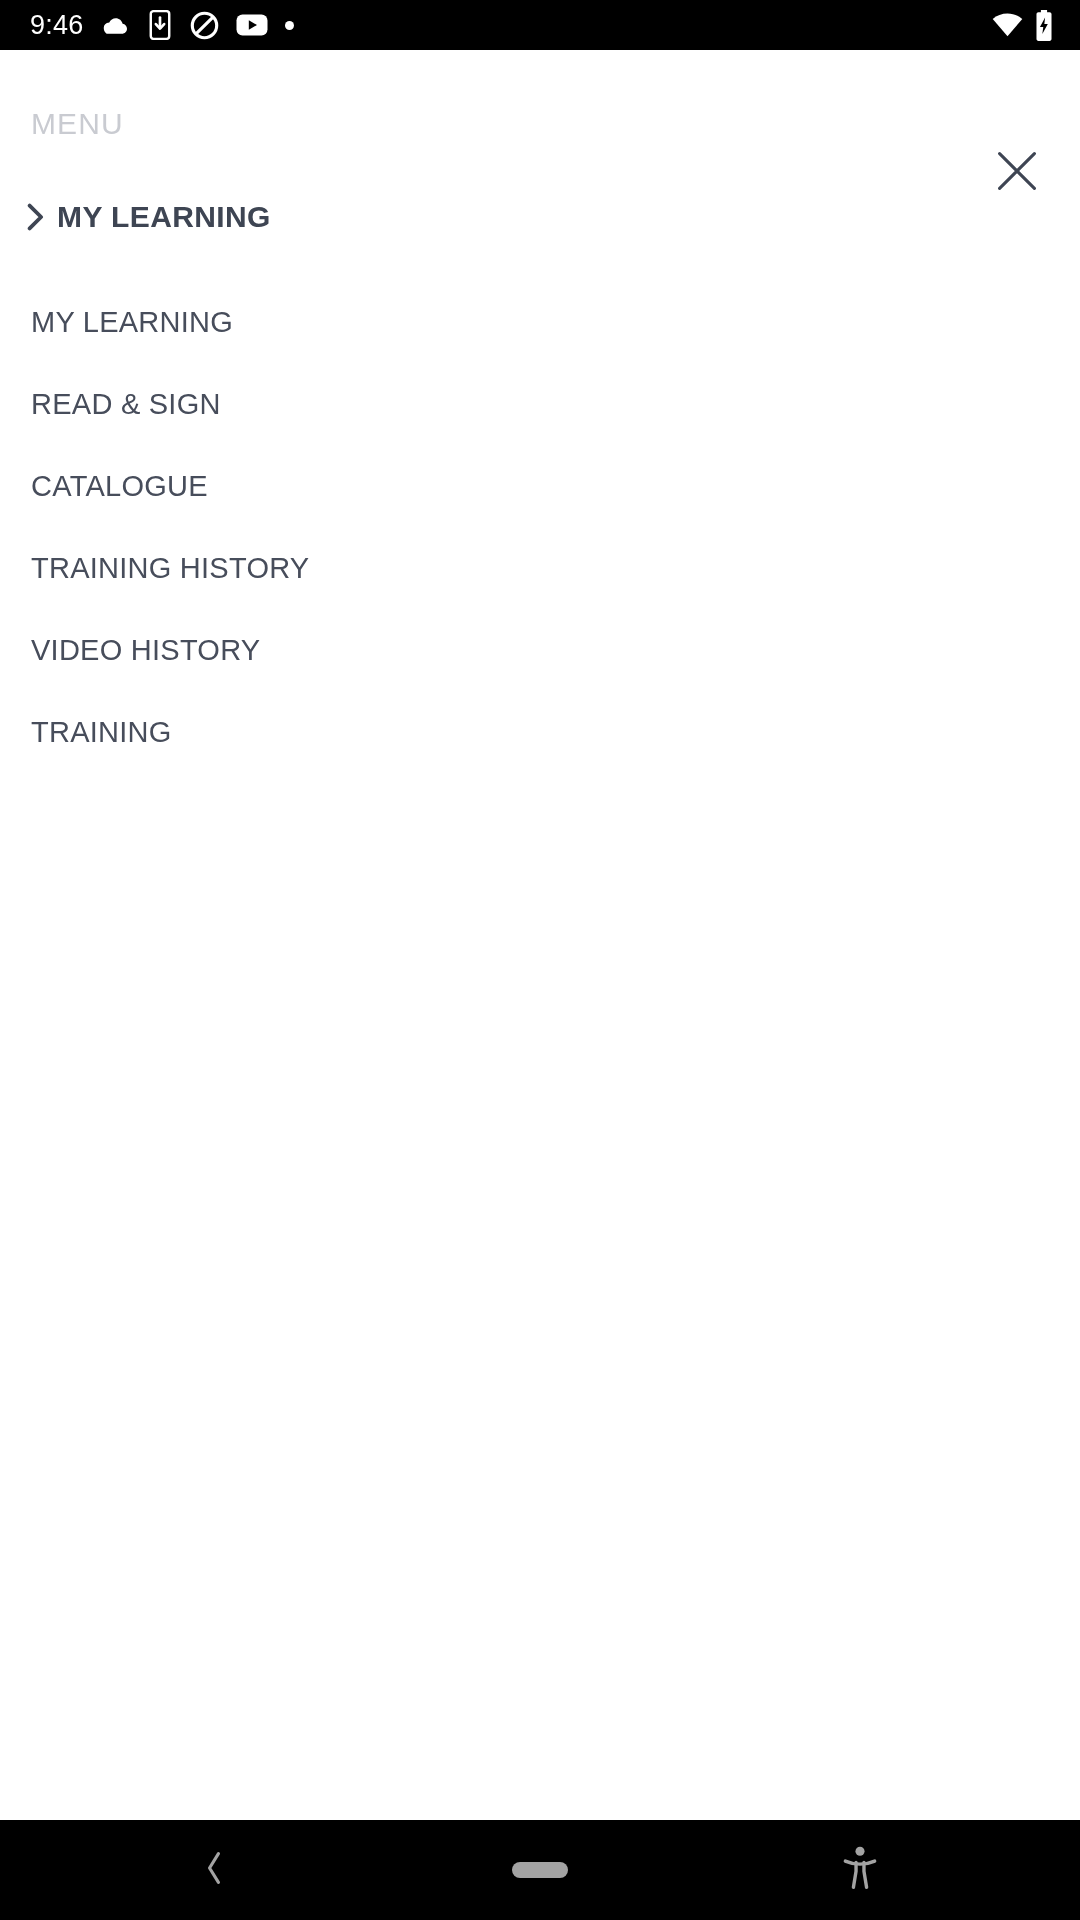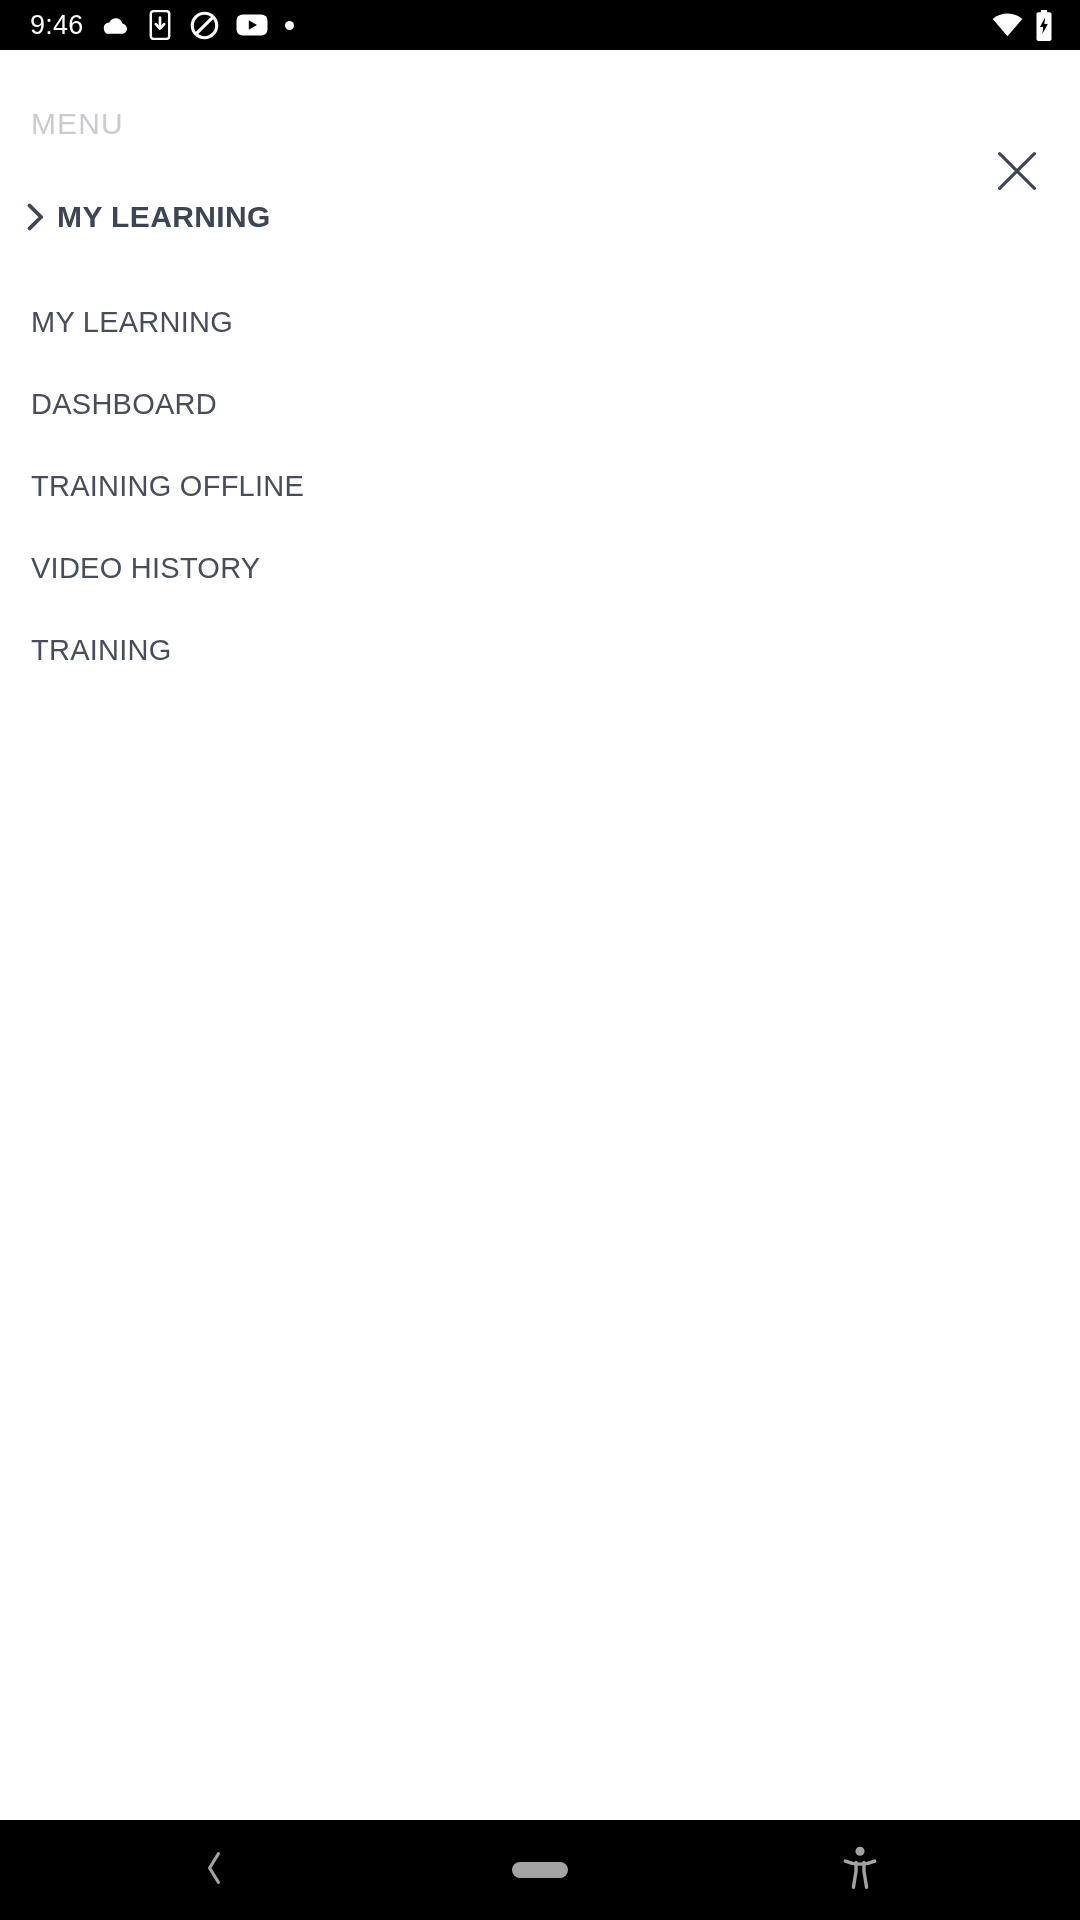--- a/index.html
+++ b/index.html
@@ -188,24 +188,27 @@
         </svg>
       </span>
       <span class="section-label">MY LEARNING</span>
     </div>
 
     <div class="menu-list">
       <div class="menu-item">
         <span class="menu-item-label">MY LEARNING</span>
       </div>
       <div class="menu-item">
-        <span class="menu-item-label">DASHBOARD</span>
-      </div>
-      <div class="menu-item">
-        <span class="menu-item-label">TRAINING OFFLINE</span>
+        <span class="menu-item-label">READ &amp; SIGN</span>
+      </div>
+      <div class="menu-item">
+        <span class="menu-item-label">CATALOGUE</span>
+      </div>
+      <div class="menu-item">
+        <span class="menu-item-label">TRAINING HISTORY</span>
       </div>
       <div class="menu-item">
         <span class="menu-item-label">VIDEO HISTORY</span>
       </div>
       <div class="menu-item">
         <span class="menu-item-label">TRAINING</span>
       </div>
     </div>
 
   </div>

